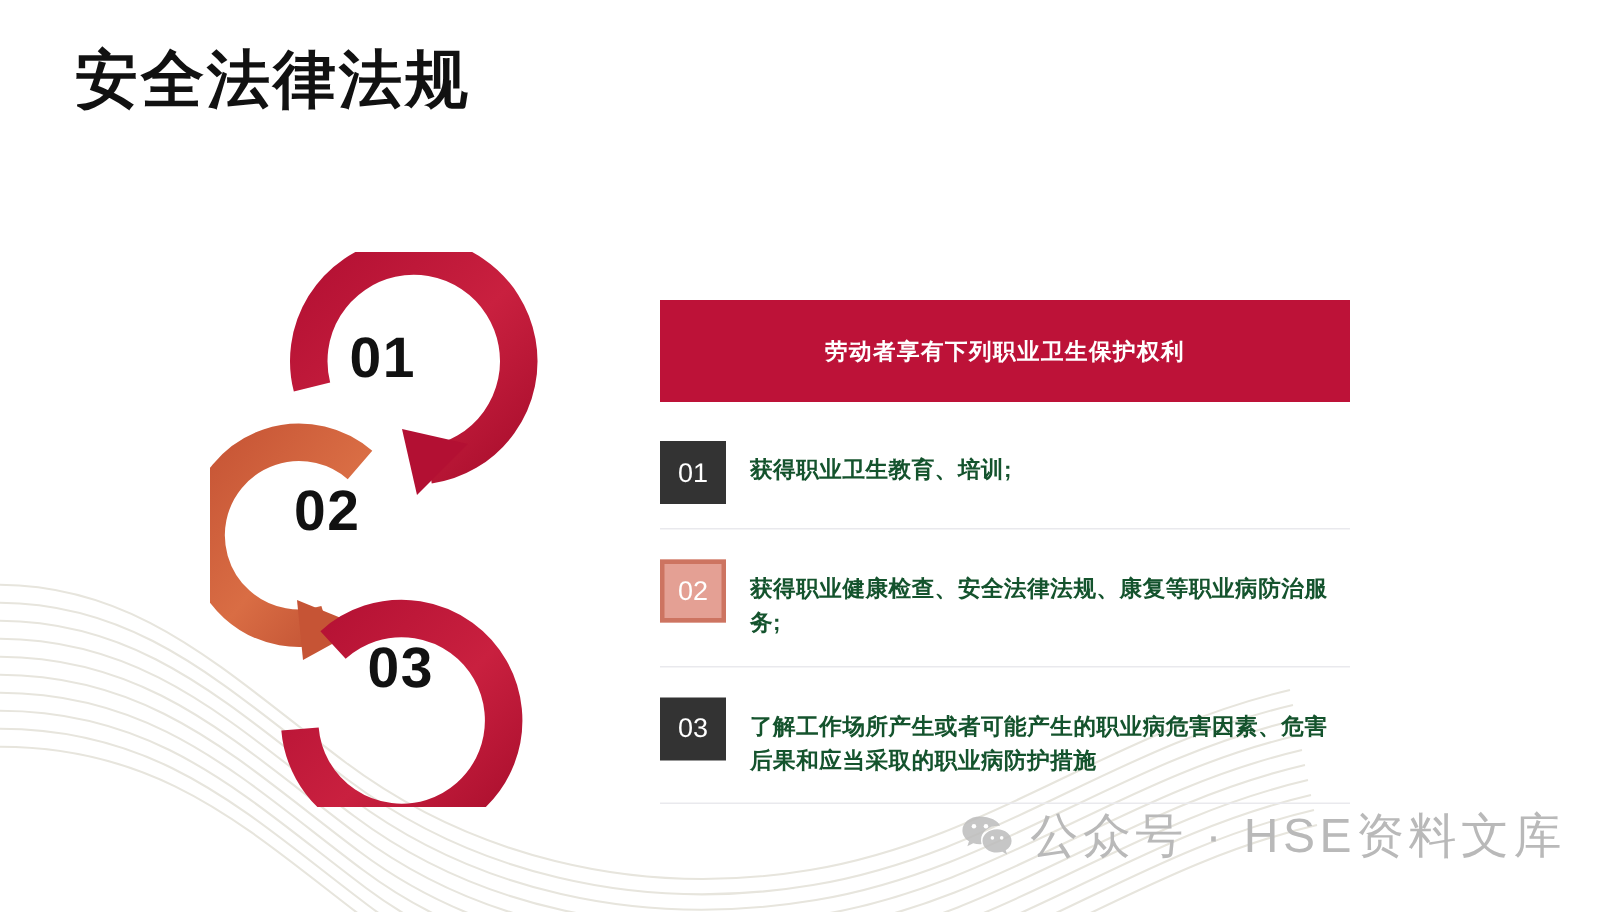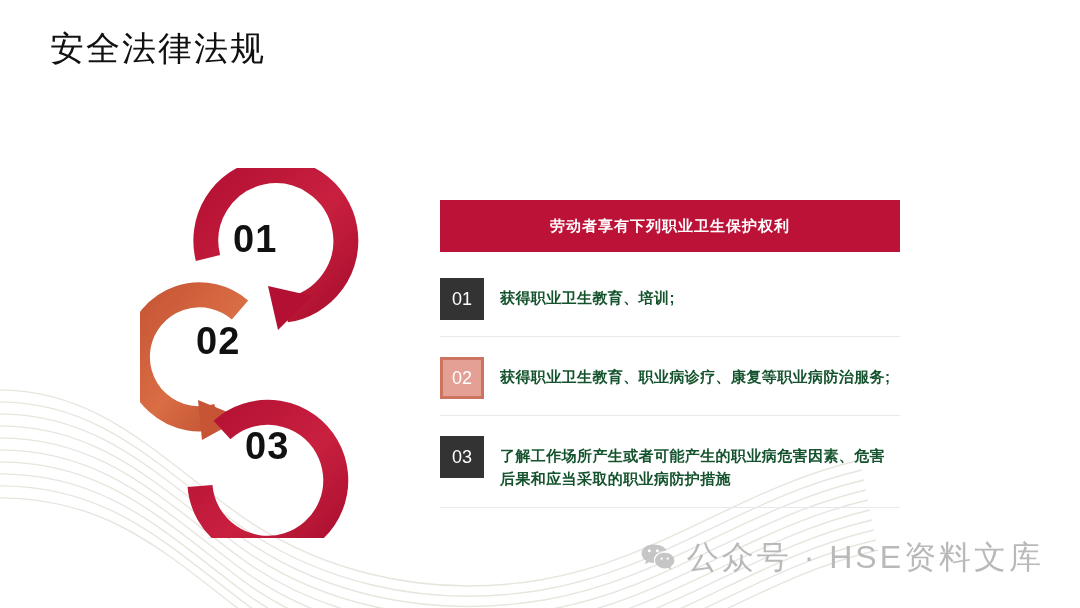--- a/index.html
+++ b/index.html
@@ -27,22 +27,22 @@
     height: 280px;
     pointer-events: none;
     z-index: 0;
   }
 
   
   .slide-title {
     position: absolute;
     left: 50px;
     top: 28px;
-    font-size: 34px;
-    font-weight: normal;
+    font-size: 42px;
+    font-weight: bold;
     color: #111111;
     letter-spacing: 2px;
     line-height: 1.2;
     z-index: 4;
   }
 
   
   .cycle-graphic {
     position: absolute;
     left: 140px;
@@ -66,21 +66,21 @@
   
   .panel {
     position: absolute;
     left: 440px;
     top: 200px;
     width: 460px;
     z-index: 3;
   }
   .panel-banner {
     width: 460px;
-    height: 52px;
+    height: 68px;
     background: #bd1238;
     display: flex;
     align-items: center;
     justify-content: center;
     box-sizing: border-box;
   }
   .panel-banner-text {
     color: #ffffff;
     font-size: 15px;
     font-weight: bold;
@@ -223,21 +223,21 @@
 
     <div class="rights-list">
 
       <div class="right-item">
         <div class="item-badge dark">01</div>
         <div class="item-text">获得职业卫生教育、培训;</div>
       </div>
 
       <div class="right-item">
         <div class="item-badge salmon">02</div>
-        <div class="item-text">获得职业卫生教育、职业病诊疗、康复等职业病防治服务;</div>
+        <div class="item-text">获得职业健康检查、安全法律法规、康复等职业病防治服务;</div>
       </div>
 
       <div class="right-item">
         <div class="item-badge dark">03</div>
         <div class="item-text">了解工作场所产生或者可能产生的职业病危害因素、危害后果和应当采取的职业病防护措施</div>
       </div>
 
     </div>
   </div>
 

